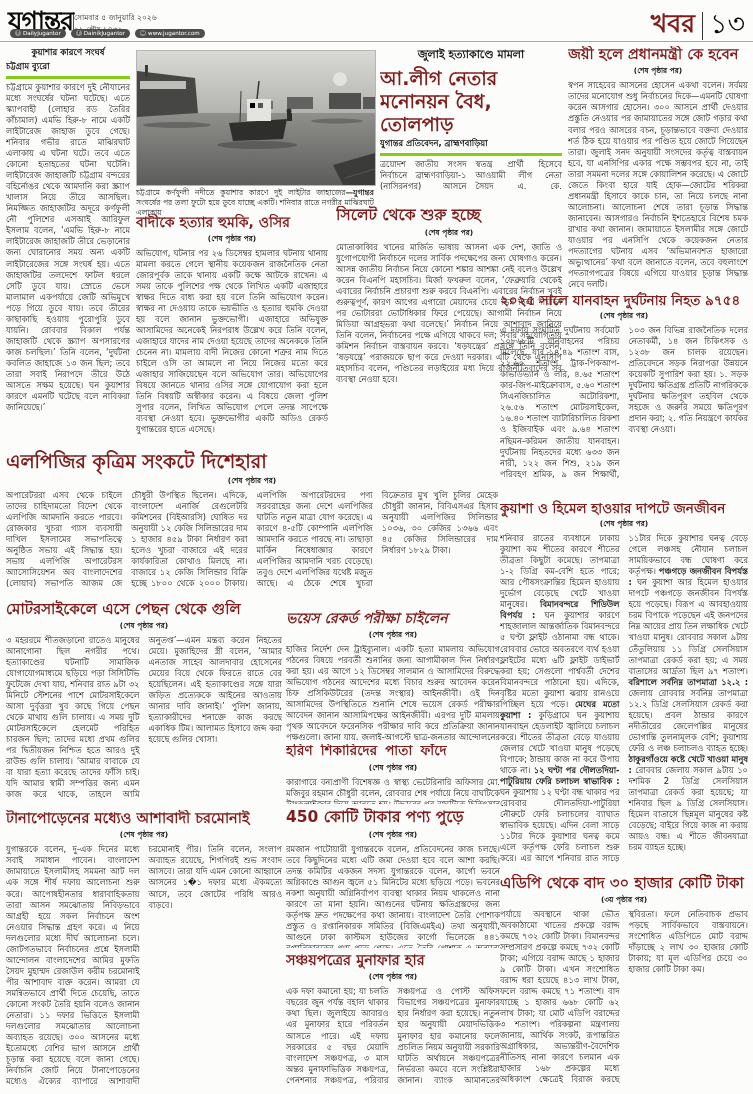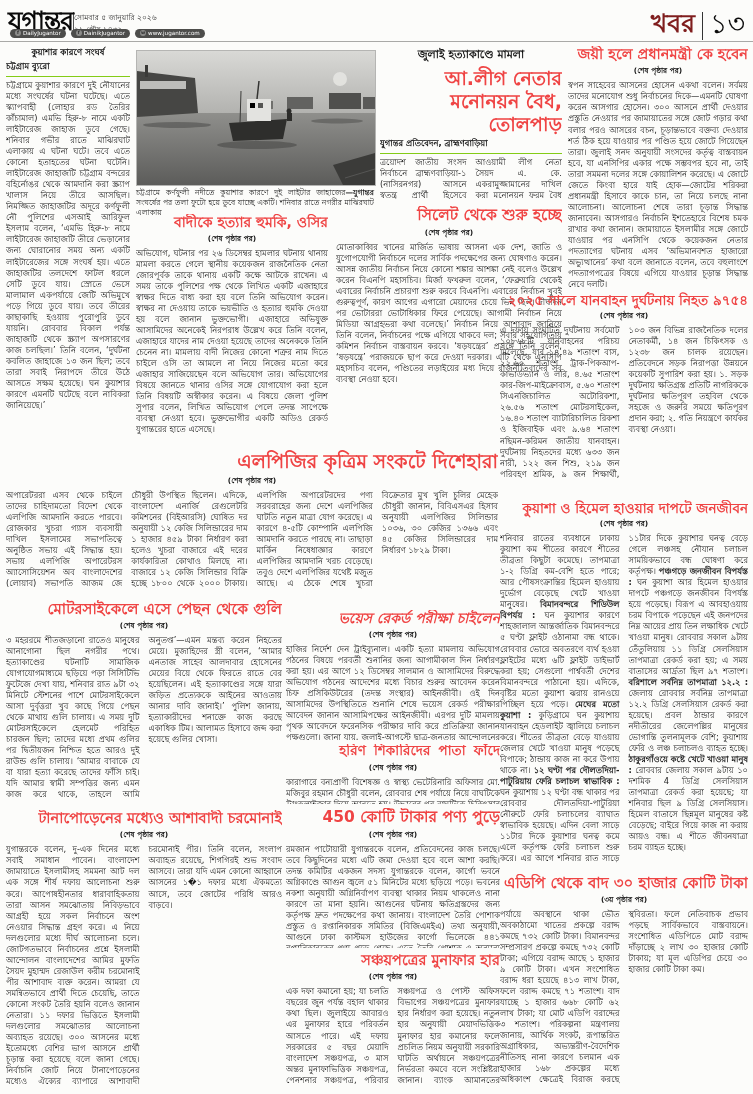--- a/index.html
+++ b/index.html
@@ -22,25 +22,25 @@
   .badge .bico{display:inline-block;width:6px;height:6px;border-radius:50%;background:#8c8c8a;
          color:#2b2b2b;font-size:4.5px;font-weight:700;text-align:center;line-height:6px;}
   .section-block{position:absolute;right:8px;top:3px;display:flex;align-items:center;gap:7px;}
   .section-name{font-size:25px;font-weight:800;color:#7f1d1d;}
   .s-div{width:1px;height:28px;background:#333;}
   .page-no{font-size:27px;font-weight:500;color:#0a0a0a;}
   .header-rule{position:absolute;left:0;top:41px;width:753px;height:1px;background:#a9a9a7;}
 
   
   .art{position:absolute;overflow:hidden;display:flex;flex-direction:column;}
-  .hl{font-weight:700;text-align:right;line-height:1.2;color:#ef4444;margin:0 0 2px 0;flex:0 0 auto;}
+  .hl{font-weight:700;text-align:left;line-height:1.2;color:#7f1d1d;margin:0 0 2px 0;flex:0 0 auto;}
   .nw{white-space:nowrap;}
   .kicker{text-align:center;font-weight:700;color:#111;flex:0 0 auto;}
   .note{text-align:center;font-size:7.4px;font-weight:700;margin:0 0 3px 0;flex:0 0 auto;}
-  .byline{font-weight:700;font-size:8.4px;border-bottom:1px solid #84cc16;
+  .byline{font-weight:700;font-size:8.4px;border-bottom:3px solid #84cc16;
           padding-bottom:2px;margin-bottom:3px;flex:0 0 auto;}
   .body{font-size:8.3px;line-height:1.33;text-align:justify;margin:0;flex:1 1 auto;
         overflow:hidden;column-gap:9px;column-fill:auto;color:#1c1c1c;}
   .cols2{column-count:2;}
   .cols4{column-count:4;}
   .runin{font-weight:700;}
 
   
   #art-ship{left:6px;top:46px;width:124px;height:398px;}
   #art-ship .hl{font-size:15px;}
@@ -259,21 +259,21 @@
       <span>ঘন কুয়াশার কারণে শাহজালাল আন্তর্জাতিক বিমানবন্দরে ৫ ঘণ্টা ফ্লাইট ওঠানামা বন্ধ থাকে। রোববার ভোরে অবতরণে ব্যর্থ হওয়া ফ্লাইটের মধ্যে ৬টি ফ্লাইট ডাইভার্ট করা হয়; সেগুলো পার্শ্ববর্তী দেশের বিমানবন্দরে পাঠানো হয়। এদিকে, বৃষ্টির মতো কুয়াশা ঝরায় রানওয়ে পিচ্ছিল হয়ে পড়ে।</span>
       <b class="runin">মেঘের মতো কুয়াশা :</b>
       <span>কুড়িগ্রামে ঘন কুয়াশায় যানবাহন হেডলাইট জ্বালিয়ে চলাচল করে। শীতের তীব্রতা বেড়ে যাওয়ায় জেলার খেটে খাওয়া মানুষ পড়েছে বিপাকে; ঠান্ডায় কাজ না করে উপায় থাকে না।</span>
       <b class="runin">১২ ঘণ্টা পর দৌলতদিয়া-পাটুরিয়ায় ফেরি চলাচল স্বাভাবিক :</b>
       <span>ঘন কুয়াশায় ১২ ঘণ্টা বন্ধ থাকার পর রোববার দৌলতদিয়া-পাটুরিয়া নৌরুটে ফেরি চলাচলের ব্যাঘাত স্বাভাবিক হয়েছে। এদিন বেলা সাড়ে ১১টার দিকে কুয়াশার ঘনত্ব কমে এলে কর্তৃপক্ষ ফেরি চলাচল শুরু করে। এর আগে শনিবার রাত সাড়ে ১১টার দিকে কুয়াশার ঘনত্ব বেড়ে গেলে লঞ্চসহ নৌযান চলাচল সাময়িকভাবে বন্ধ ঘোষণা করে কর্তৃপক্ষ।</span>
       <b class="runin">পঞ্চগড়ে জনজীবন বিপর্যস্ত :</b>
       <span>ঘন কুয়াশা আর হিমেল হাওয়ার দাপটে পঞ্চগড়ে জনজীবন বিপর্যস্ত হয়ে পড়েছে। বিরূপ এ আবহাওয়ায় চরম বিপাকে পড়েছেন এই জনপদের নিম্ন আয়ের প্রায় তিন লক্ষাধিক খেটে খাওয়া মানুষ। রোববার সকাল ৯টায় তেঁতুলিয়ায় ১১ ডিগ্রি সেলসিয়াস তাপমাত্রা রেকর্ড করা হয়; এ সময় বাতাসের আর্দ্রতা ছিল ৯৭ শতাংশ।</span>
       <b class="runin">বরিশালে সর্বনিম্ন তাপমাত্রা ১২.২ :</b>
       <span>জেলায় রোববার সর্বনিম্ন তাপমাত্রা ১২.২ ডিগ্রি সেলসিয়াস রেকর্ড করা হয়েছে। প্রবল ঠান্ডার কারণে নদীতীরের জেলেপল্লির মানুষের ভোগান্তি তুলনামূলক বেশি; কুয়াশায় ফেরি ও লঞ্চ চলাচলও ব্যাহত হচ্ছে।</span>
       <b class="runin">ঠাকুরগাঁওয়ে কষ্টে খেটে খাওয়া মানুষ :</b>
-      <span>রোববার জেলায় সকাল ৯টায় ১০ দশমিক 4 ডিগ্রি সেলসিয়াস তাপমাত্রা রেকর্ড করা হয়েছে; যা শনিবার ছিল ৯ ডিগ্রি সেলসিয়াস। হিমেল বাতাসে ছিন্নমূল মানুষের কষ্ট বেড়েছে; বাইরে গিয়ে কাজ না করায় আয়ও বন্ধ। এ শীতে জীবনযাত্রা চরম ব্যাহত হচ্ছে।</span>
+      <span>রোববার জেলায় সকাল ৯টায় ১০ দশমিক 2 ডিগ্রি সেলসিয়াস তাপমাত্রা রেকর্ড করা হয়েছে; যা শনিবার ছিল ৯ ডিগ্রি সেলসিয়াস। হিমেল বাতাসে ছিন্নমূল মানুষের কষ্ট বেড়েছে; বাইরে গিয়ে কাজ না করায় আয়ও বন্ধ। এ শীতে জীবনযাত্রা চরম ব্যাহত হচ্ছে।</span>
     </p>
   </article>
 
   <article class="art" id="art-adp">
     <h2 class="hl nw">এডিপি থেকে বাদ ৩০ হাজার কোটি টাকা</h2>
     <div class="note">(৩য় পৃষ্ঠার পর)</div>
     <p class="body cols2">পর্যায়ে অবস্থানে থাকা ভৌত অবকাঠামো খাতের প্রকল্পে বরাদ্দ কমছে ৭৩২ কোটি টাকা। বিমানবন্দর সম্প্রসারণ প্রকল্পে কমছে ৭৩২ কোটি টাকা; এগিয়ে বরাদ্দ আছে ১ হাজার ৯ কোটি টাকা। এখন সংশোধিত বরাদ্দ ধরা হয়েছে ৪১৩ লাখ টাকা, ফলে বরাদ্দ কমছে ৭১ শতাংশ। বাদ যাচ্ছে ১ হাজার ৬৬৮ কোটি ৬২ লাখ টাকা; যা মোট এডিপি বরাদ্দের ৩ শতাংশ। পরিকল্পনা মন্ত্রণালয় জানায়, আর্থিক সংকট, রূপান্তরিত অগ্রাধিকার, অভ্যন্তরীণ-বৈদেশিক নীতিসহ নানা কারণে চলমান এক হাজার ১৬৮ প্রকল্পের মধ্যে অধিকাংশ ক্ষেত্রেই বিরাজ করছে স্থবিরতা। ফলে নেতিবাচক প্রভাব পড়ছে সার্বিকভাবে বাস্তবায়নে। সংশোধিত এডিপিতে মোট বরাদ্দ দাঁড়াচ্ছে ২ লাখ ৩০ হাজার কোটি টাকায়; যা মূল এডিপির চেয়ে ৩০ হাজার কোটি টাকা কম।</p>
   </article>
 
 </div>

